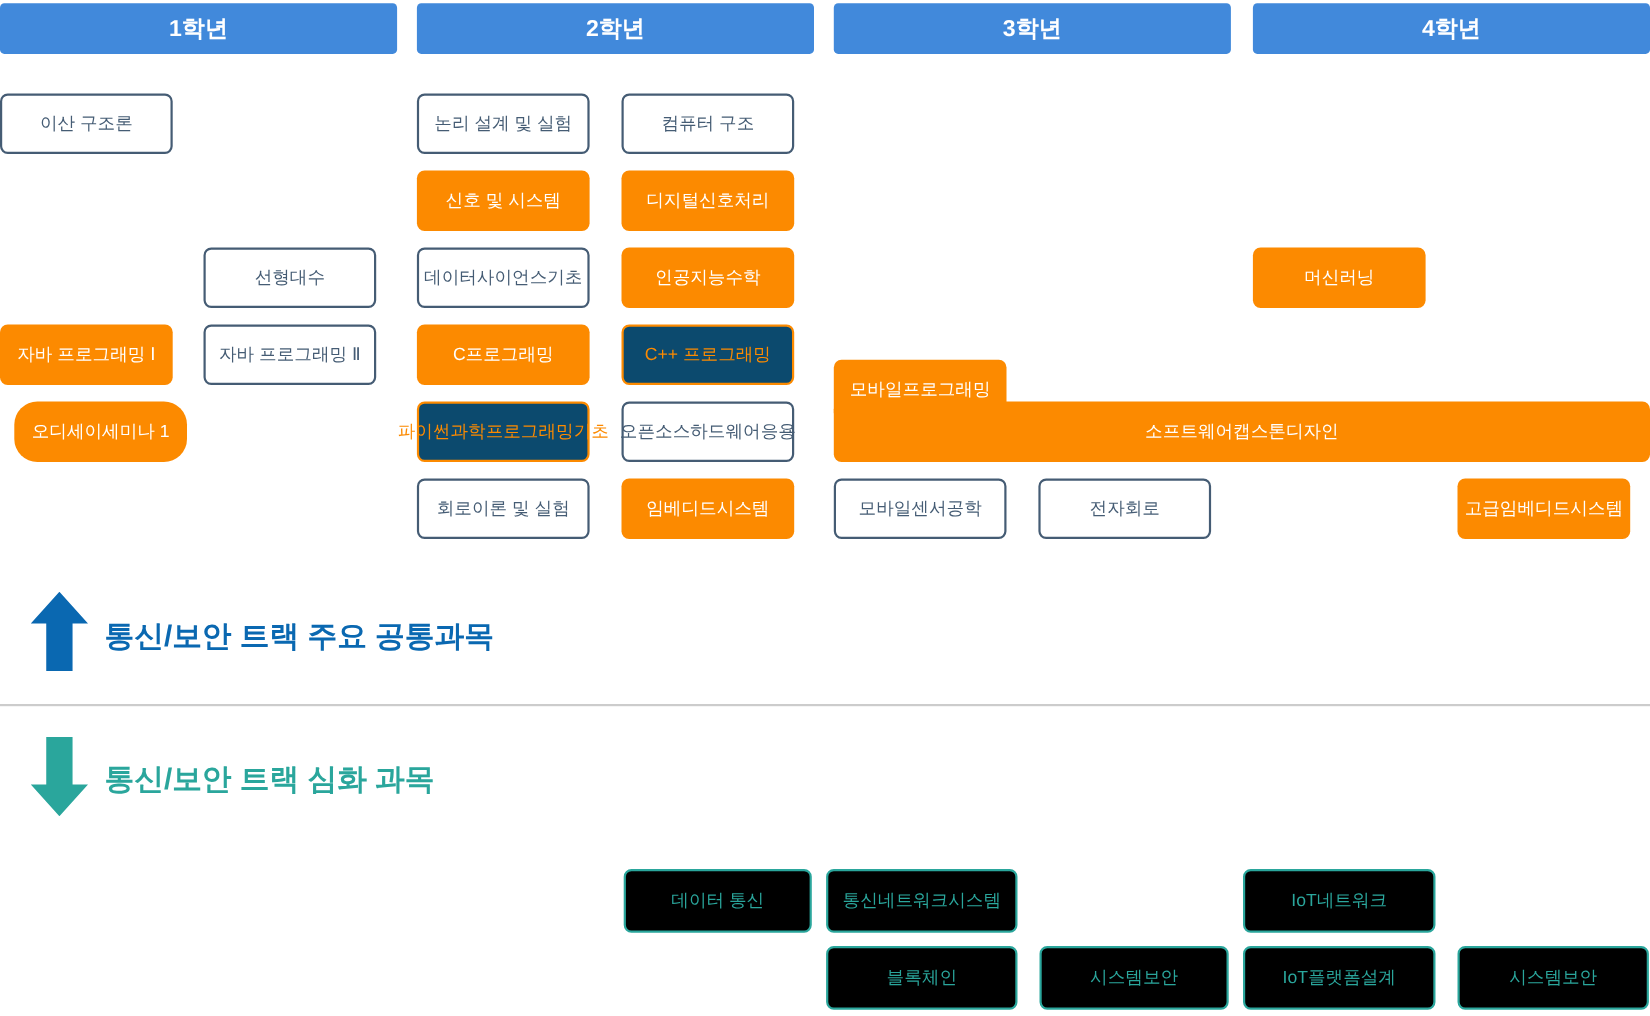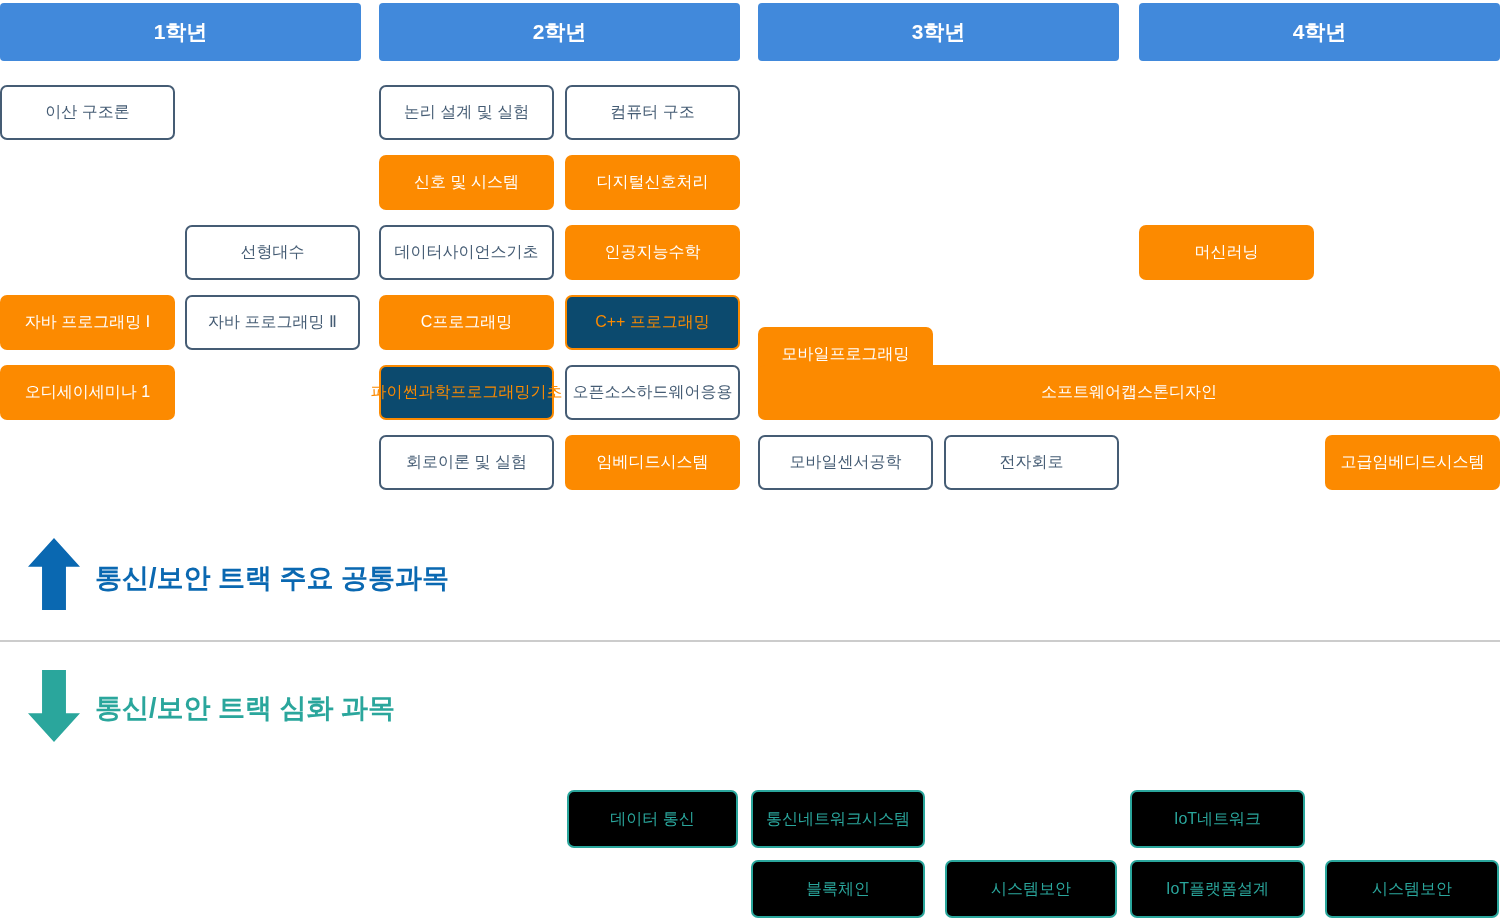--- a/index.html
+++ b/index.html
@@ -2,30 +2,30 @@
 <html><head>
 <meta charset="utf-8">
 <style>
   * { margin:0; padding:0; box-sizing:border-box; }
   html,body { width:1500px; height:924px; background:#ffffff;
               font-family:"Liberation Sans", sans-serif; }
   .stage { position:relative; width:1500px; height:924px; overflow:hidden; background:#fff; }
 
   
   .year-header {
-    position:absolute; top:3px; height:58px;
+    position:absolute; top:3px; height:46px;
     background:#4189db; color:#ffffff;
     border-radius:4px;
     display:flex; align-items:center; justify-content:center;
     font-size:21px; font-weight:bold;
   }
 
   
   .box {
-    position:absolute; height:55px; width:175px;
+    position:absolute; height:55px; width:157px;
     border-radius:7px;
     display:flex; align-items:center; justify-content:center;
     font-size:16px; text-align:center; white-space:nowrap;
   }
   .box.filled   { background:#fc8a00; color:#ffffff; }
   .box.outline-dark   { background:#ffffff; border:2px solid #455c74; color:#455c74; }
   .box.outline-orange { background:#0c4a6e; border:2px solid #fc8a00; color:#fc8a00; }
   .box.outline-teal   { background:#000000; border:2px solid #2aa69c; color:#2aa69c; height:58px; }
   .box.small { font-size:16px; }
 
@@ -56,21 +56,21 @@
 
   <div class="year-header" style="left:0px;    width:361px;">1학년</div>
   <div class="year-header" style="left:379px;  width:361px;">2학년</div>
   <div class="year-header" style="left:758px;  width:361px;">3학년</div>
   <div class="year-header" style="left:1139px; width:361px;">4학년</div>
 
   <div class="box outline-dark r1" style="left:0px;">이산 구조론</div>
   <div class="box outline-dark r3" style="left:185px;">선형대수</div>
   <div class="box filled r4" style="left:0px;">자바 프로그래밍 Ⅰ</div>
   <div class="box outline-dark r4" style="left:185px;">자바 프로그래밍 Ⅱ</div>
-  <div class="box filled r5" style="left:0px;">오디세이세미나 1</div>
+  <div class="box filled r5" style="left:13px;border-radius:21px;">오디세이세미나 1</div>
 
   <div class="box outline-dark r1" style="left:379px;">논리 설계 및 실험</div>
   <div class="box outline-dark r1" style="left:565px;">컴퓨터 구조</div>
   <div class="box filled r2" style="left:379px;">신호 및 시스템</div>
   <div class="box filled r2" style="left:565px;">디지털신호처리</div>
   <div class="box outline-dark r3" style="left:379px;">데이터사이언스기초</div>
   <div class="box filled r3" style="left:565px;">인공지능수학</div>
   <div class="box filled r4" style="left:379px;">C프로그래밍</div>
   <div class="box outline-orange r4" style="left:565px;">C++ 프로그래밍</div>
   <div class="box outline-orange small r5" style="left:379px;">파이썬과학프로그래밍기초</div>

